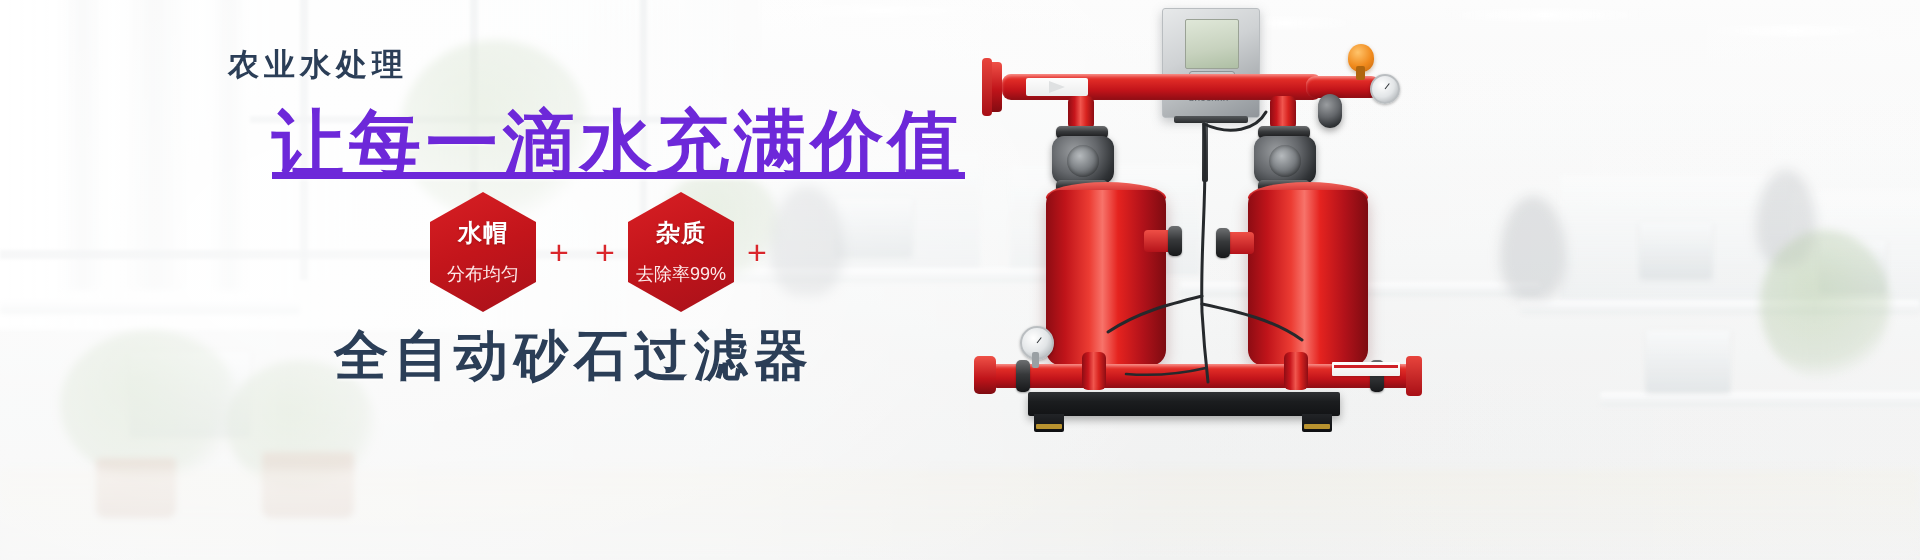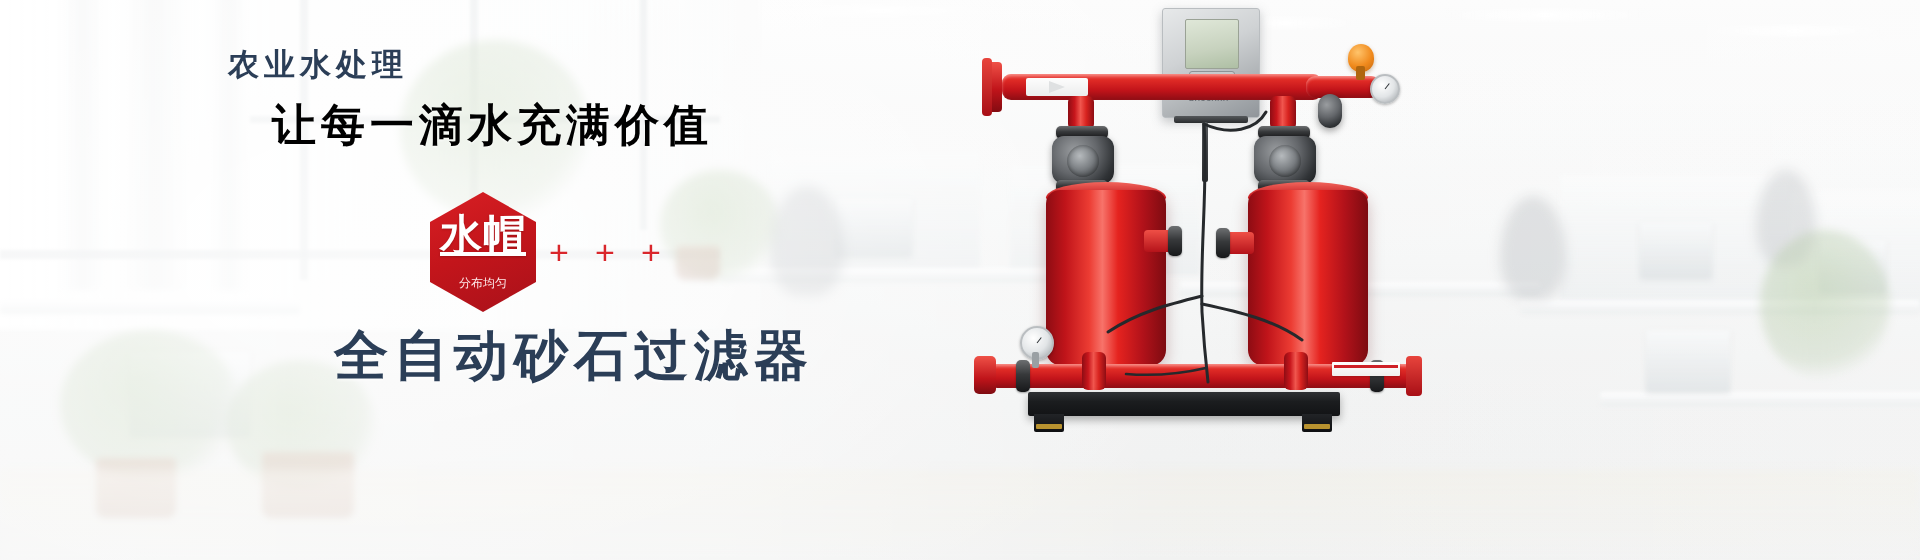--- a/index.html
+++ b/index.html
@@ -95,24 +95,25 @@
 
   .eyebrow{
     position:absolute;left:228px;top:44px;
     font-size:31px;font-weight:700;letter-spacing:5px;
     color:#2b3e57;
     text-shadow:0 1px 0 rgba(255,255,255,.55);
     white-space:nowrap;
   }
   .headline{
     position:absolute;left:272px;top:96px;
-    font-size:44px;font-weight:700;letter-spacing:5px;
-    color:#000000;
+    font-size:72px;font-weight:700;letter-spacing:5px;
+    color:#6d28d9;
     text-shadow:0 2px 2px rgba(255,255,255,.5);
     white-space:nowrap;
+    text-decoration:underline;
   }
   .subline{
     position:absolute;left:334px;top:320px;
     font-size:54px;font-weight:700;letter-spacing:6px;
     color:#2b3e57;
     text-shadow:0 2px 3px rgba(255,255,255,.55);
     white-space:nowrap;
   }
 
   
@@ -123,27 +124,26 @@
   .hex{
     position:relative;
     width:106px;height:120px;
     display:flex;flex-direction:column;align-items:center;justify-content:center;
     background:linear-gradient(158deg,#d81f24 0%,#c3151b 48%,#a9111a 100%);
     clip-path:polygon(50% 0%,100% 25%,100% 75%,50% 100%,0% 75%,0% 25%);
     box-shadow:0 3px 9px rgba(120,15,20,.28);
     color:#fff;
   }
   .hex-main{
-    font-size:42px;font-weight:700;letter-spacing:1px;line-height:1.05;
+    font-size:24px;font-weight:700;letter-spacing:1px;line-height:1.05;
     text-shadow:0 1px 2px rgba(110,10,14,.45);
-    text-decoration:underline;
   }
   .hex-sub{
     margin-top:20px;
-    font-size:12px;font-weight:400;letter-spacing:0px;line-height:1.1;
+    font-size:18px;font-weight:400;letter-spacing:0px;line-height:1.1;
     color:#fdeaea;white-space:nowrap;
   }
   .plus{
     width:46px;text-align:center;
     font-size:34px;font-weight:300;line-height:1;
     color:#d9262b;
     text-shadow:0 1px 1px rgba(255,255,255,.7);
   }
 
   
@@ -402,20 +402,24 @@
       <div class="hex">
         <div class="hex-main">水帽</div>
         <div class="hex-sub">分布均匀</div>
       </div>
 
       <div class="plus">+</div>
 
 
       <div class="plus">+</div>
 
+      <div class="hex">
+        <div class="hex-main">杂质</div>
+        <div class="hex-sub">去除率99%</div>
+      </div>
 
       <div class="plus">+</div>
 
 
     </div>
 
     <div class="subline">全自动砂石过滤器</div>
   </div>
 
 </div>

